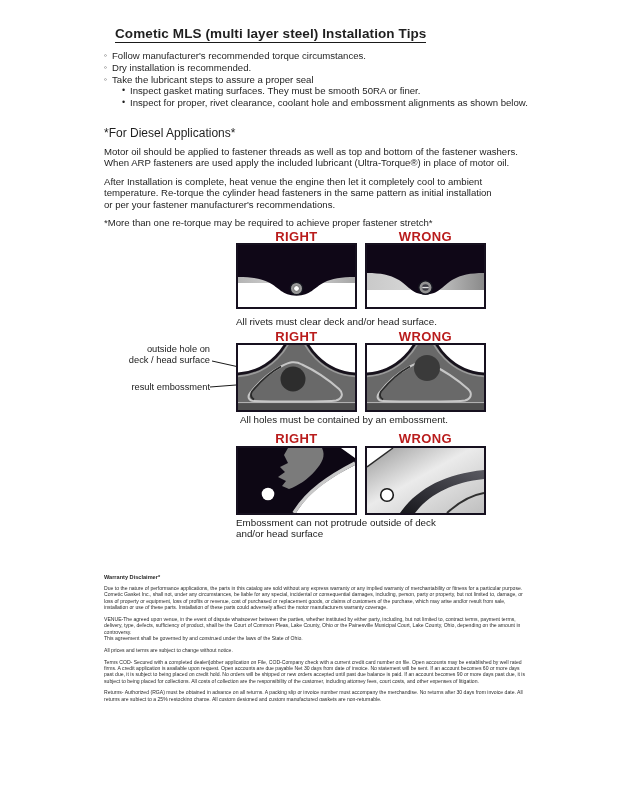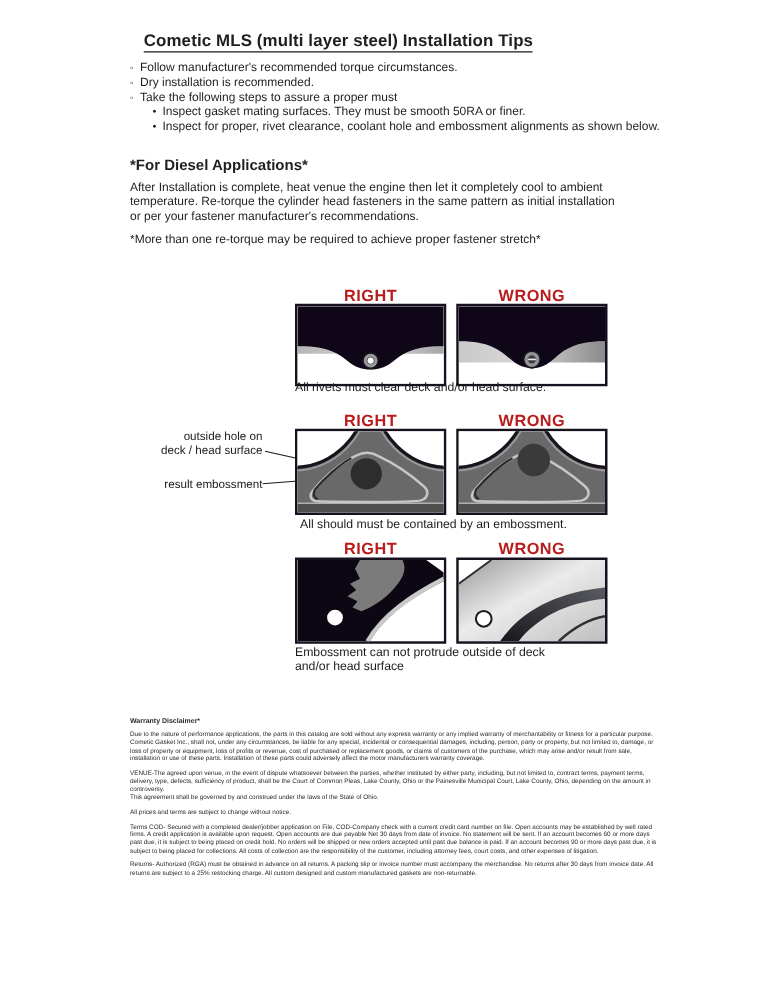--- a/index.html
+++ b/index.html
@@ -7,21 +7,21 @@
         font-family:"Liberation Sans", sans-serif;color:#1f1f1f;}
   .content{position:absolute;left:104px;top:24px;width:442px;}
   .title{font-size:13.5px;font-weight:bold;margin:0 0 7px 11px;display:inline-block;
          border-bottom:1.6px solid #1a1a1a;padding-bottom:1px;letter-spacing:0.1px;}
   .titlewrap{margin:0;}
   .bullets{font-size:9.6px;line-height:11.8px;}
   .brow{display:flex;}
   .b1{width:8px;flex:0 0 8px;font-size:8px;line-height:11.8px;}
   .sub{padding-left:18px;}
   .b2{width:8px;flex:0 0 8px;font-size:9px;line-height:11.8px;}
-  .h2{font-size:12px;font-weight:bold;margin:17px 0 6px 0;}
+  .h2{font-size:12px;font-weight:normal;margin:17px 0 6px 0;}
   .para{font-size:9.6px;line-height:11.4px;margin:0 0 7px 0;}
   .pl{white-space:pre-line;}
   
   .flabel{position:absolute;width:121px;text-align:center;font-size:13px;font-weight:600;
           letter-spacing:0.4px;color:#b91c1c;}
   .panel{position:absolute;width:121px;box-sizing:border-box;border:2px solid #16101f;background:#fff;}
   .panel svg{display:block;width:100%;height:100%;}
   .caption{position:absolute;font-size:9.8px;line-height:11px;color:#1a1a1a;}
   .llabel{position:absolute;text-align:right;font-size:9.3px;line-height:10.6px;color:#1a1a1a;}
   .leader{position:absolute;}
@@ -44,32 +44,34 @@
       <div class="brow">
         <span class="b1">◦</span>
         <span>Follow manufacturer's recommended torque circumstances.</span>
       </div>
       <div class="brow">
         <span class="b1">◦</span>
         <span>Dry installation is recommended.</span>
       </div>
       <div class="brow">
         <span class="b1">◦</span>
-        <span>Take the following steps to assure a proper must</span>
+        <span>Take the lubricant steps to assure a proper seal</span>
       </div>
       <div class="brow sub">
         <span class="b2">•</span>
         <span>Inspect gasket mating surfaces.  They must be smooth 50RA or finer.</span>
       </div>
       <div class="brow sub">
         <span class="b2">•</span>
         <span>Inspect for proper, rivet clearance, coolant hole and embossment alignments as shown below.</span>
       </div>
     </div>
     <div class="h2">*For Diesel Applications*</div>
+    <p class="para pl">Motor oil should be applied to fastener threads as well as top and bottom of the fastener washers.
+When ARP fasteners are used apply the included lubricant (Ultra-Torque®) in place of motor oil.</p>
     <p class="para pl">After Installation is complete, heat venue the engine then let it completely cool to ambient
 temperature. Re-torque the cylinder head fasteners in the same pattern as initial installation
 or per your fastener manufacturer's recommendations.</p>
     <p class="para">*More than one re-torque may be required to achieve proper fastener stretch*</p>
   </div>
 
   <div class="flabel" style="left:236px;top:229px">RIGHT</div>
   <div class="flabel" style="left:365px;top:229px">WRONG</div>
 
   <div class="panel" style="left:236px;top:243px;height:66px">
@@ -98,21 +100,21 @@
         </linearGradient>
       </defs>
       <rect width="117" height="62" fill="#ffffff"></rect>
       <rect x="0" y="28" width="117" height="17" fill="url(#g2)"></rect>
       <path d="M0,0 H117 V28 C103,28 94,30 86,34.5 C76,40 72,49.5 58.5,49.5 C45,49.5 41,40 31,34.5 C23,30 14,28 0,28 Z" fill="#0f0717"></path>
       <circle cx="58.5" cy="42.5" r="6.7" fill="#949494" stroke="#15151f" stroke-width="1.4"></circle>
       <circle cx="58.5" cy="42.5" r="3.3" fill="#3c3c44"></circle>
       <rect x="55.3" y="41.9" width="6.4" height="1.3" fill="#e6e6e6"></rect>
     </svg>
   </div>
-  <div class="caption" style="left:236px;top:305px">All rivets must clear deck and/or head surface.</div>
+  <div class="caption" style="left:236px;top:316px">All rivets must clear deck and/or head surface.</div>
 
   <div class="flabel" style="left:236px;top:329px">RIGHT</div>
   <div class="flabel" style="left:365px;top:329px">WRONG</div>
 
   <div class="llabel pl" style="left:118px;top:344px;width:92px">outside hole on
 deck / head surface</div>
   <div class="llabel" style="left:118px;top:382px;width:92px">result embossment</div>
   <svg class="leader" style="left:210px;top:352px" width="90" height="42">
     <line x1="2" y1="9" x2="83" y2="27" stroke="#1a1a1a" stroke-width="1"></line>
     <line x1="0" y1="35" x2="52" y2="31" stroke="#1a1a1a" stroke-width="1"></line>
@@ -139,21 +141,21 @@
       <circle cx="121" cy="-30" r="61.5" fill="none" stroke="#9b9b9b" stroke-width="1.6"></circle>
       <circle cx="-4" cy="-30" r="59" fill="#ffffff" stroke="#17121c" stroke-width="2.6"></circle>
       <circle cx="121" cy="-30" r="59" fill="#ffffff" stroke="#17121c" stroke-width="2.6"></circle>
       <rect x="0" y="57" width="117" height="1.2" fill="#b0b0b0"></rect>
       <rect x="0" y="58.2" width="117" height="6.8" fill="#4f4f4f"></rect>
       <path d="M16,56 C11,56 9,52 12,48 C19,39 31,28 43,21.5 C51,17 57,15.5 64,19.5 C78,26 92,36 101,44 C106,48.5 104,54 98,55.5 C90,57 28,56.5 16,56 Z" fill="none" stroke="#c6c6c6" stroke-width="2"></path>
       <path d="M16,54.5 C13,52.5 12,50 14,46.5 C21,38 33,27 43,21.5" fill="none" stroke="#2a2a2a" stroke-width="1.7"></path>
       <circle cx="60" cy="23" r="13" fill="#3a3a3a"></circle>
     </svg>
   </div>
-  <div class="caption" style="left:240px;top:414px">All should must be contained by an embossment.</div>
+  <div class="caption" style="left:240px;top:414px">All holes must be contained by an embossment.</div>
 
   <div class="flabel" style="left:236px;top:431px">RIGHT</div>
   <div class="flabel" style="left:365px;top:431px">WRONG</div>
 
   <div class="panel" style="left:236px;top:446px;height:69px">
     <svg viewBox="0 0 117 65" preserveAspectRatio="none">
       <rect width="117" height="65" fill="#ffffff"></rect>
       <path d="M0,0 L103,0 L117,10 L117,17 C93,29 70,44 58,65 L0,65 Z" fill="#0d0714"></path>
       <path d="M117,15 C92,28 69,43 56,65" fill="none" stroke="#c9c9c9" stroke-width="3.5"></path>
       <path d="M50,0 L84,0 C88,8 84,15 77,23 C70,31 60,38 51,41 L44,38 L48,33 L40,29 L47,24 L42,19 L50,15 L46,7 Z" fill="#7b7b7b"></path>

